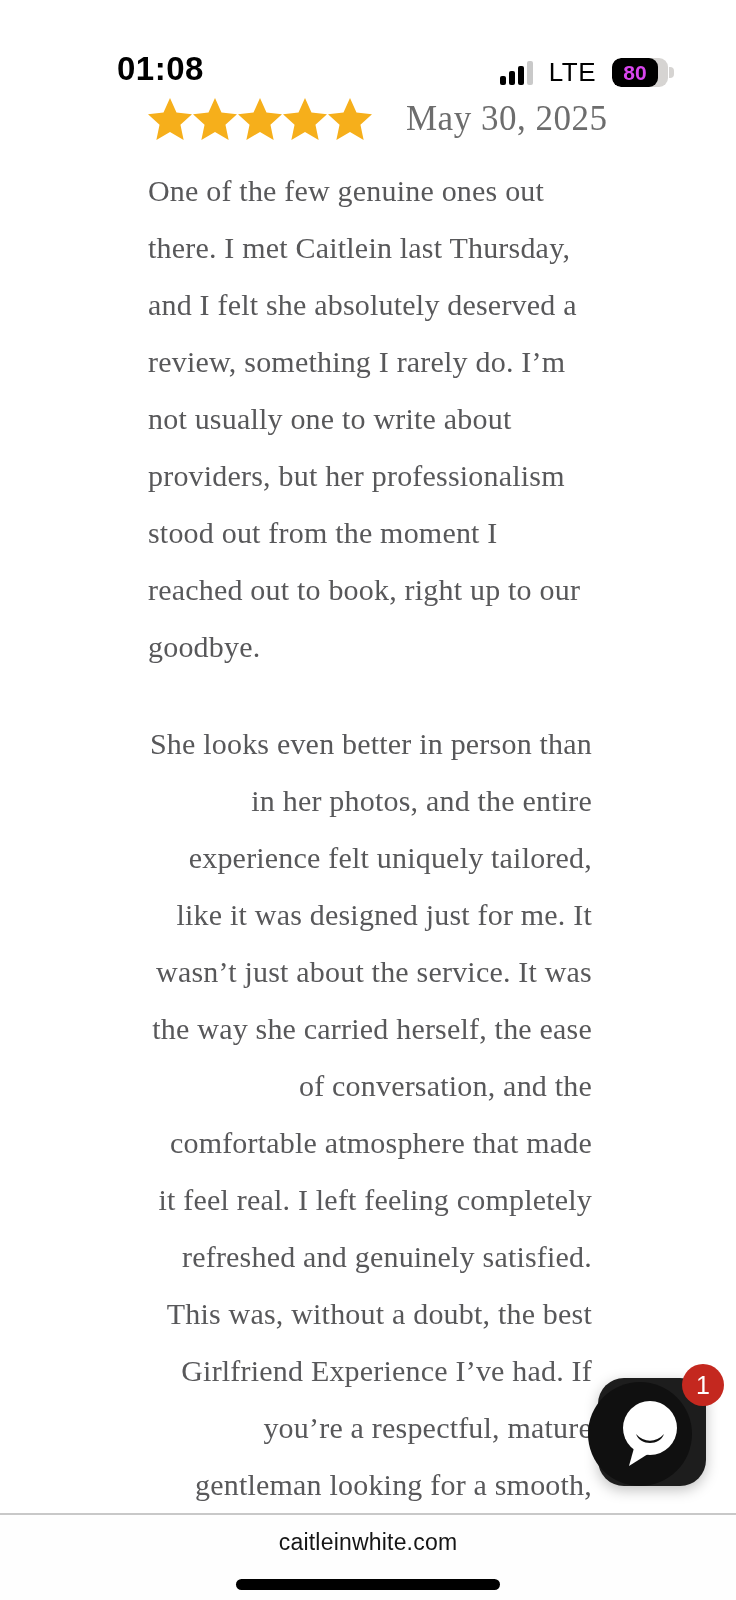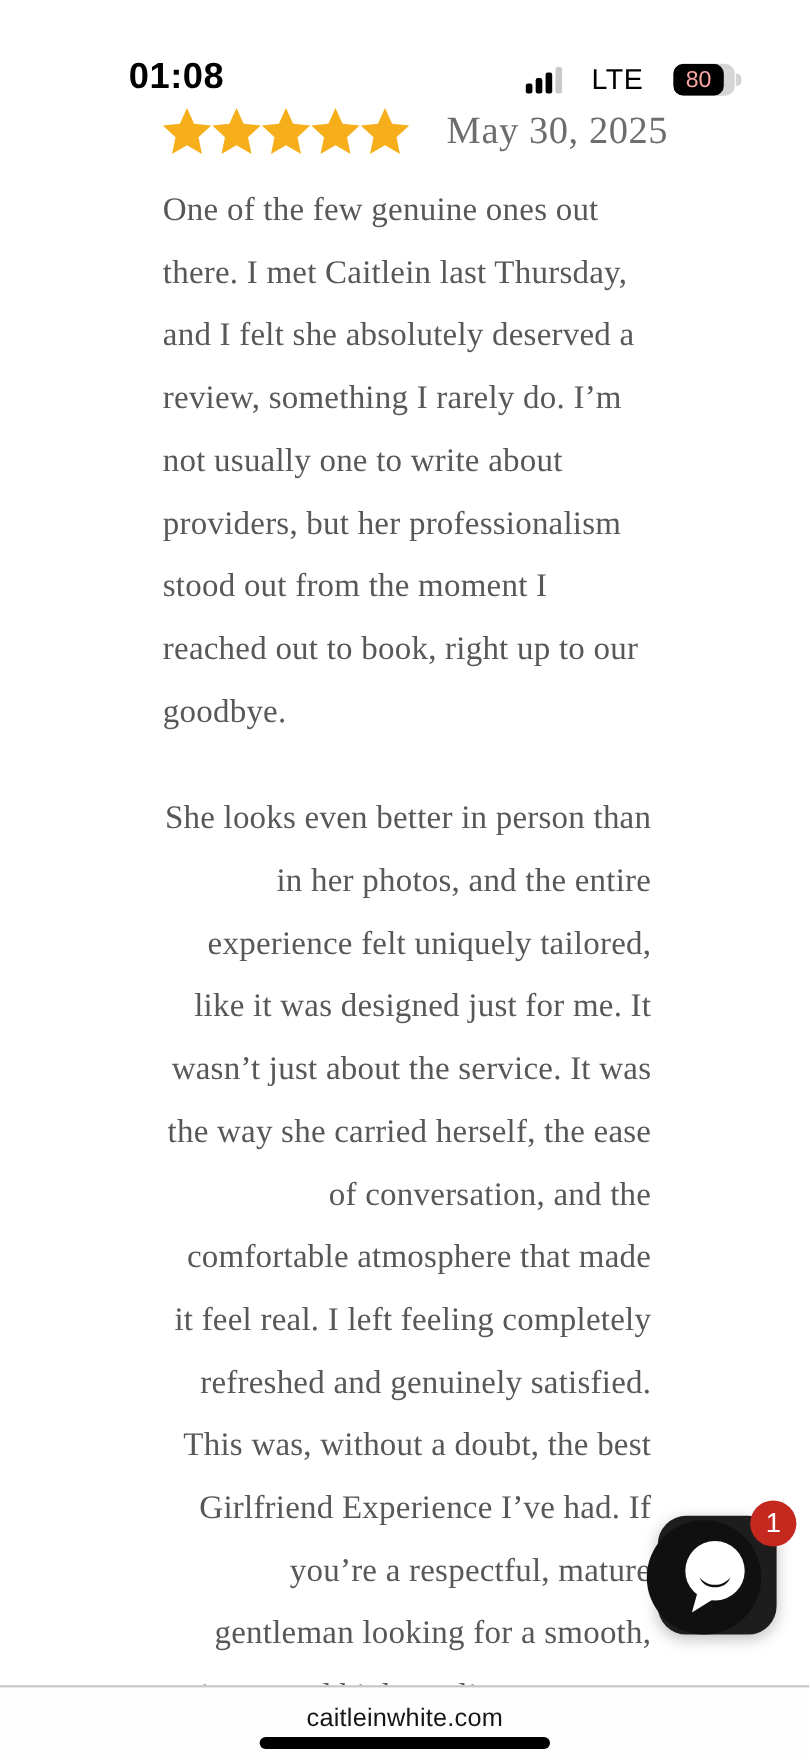--- a/index.html
+++ b/index.html
@@ -13,38 +13,38 @@
 
   
   .status-bar{
     position:absolute;top:12px;left:0;right:0;height:90px;
     display:flex;align-items:flex-end;justify-content:space-between;
     padding:0 40px 14px 100px;box-sizing:border-box;
     font-family:"Liberation Sans", sans-serif;
     margin-left:17px;
   }
   .status-time{font-size:33px;font-weight:700;color:#000;letter-spacing:0.5px;}
-  .status-right{display:flex;align-items:center;gap:27px;padding-right:22px;}
+  .status-right{display:flex;align-items:center;gap:16px;padding-right:22px;}
   .signal-bars{display:flex;align-items:flex-end;gap:3px;height:24px;}
   .signal-bars .bar{width:6px;border-radius:2px;background:#000;}
   .signal-bars .b1{height:9px;}
   .signal-bars .b2{height:14px;}
   .signal-bars .b3{height:19px;}
   .signal-bars .b4{height:24px;background:#c9c9c9;}
   .network-label{font-size:26px;font-weight:500;color:#000;letter-spacing:0.5px;}
   .battery{position:relative;display:flex;align-items:center;}
   .battery-body{
     width:56px;height:29px;border-radius:9px;background:#d6d4d2;
     overflow:hidden;display:flex;
   }
   .battery-fill{
     width:46px;height:29px;background:#000;border-radius:9px;
     display:flex;align-items:center;justify-content:center;
   }
-  .battery-pct{color:#fca5a5;font-size:21px;font-weight:400;}
+  .battery-pct{color:#d946ef;font-size:21px;font-weight:700;}
   .battery-cap{
     width:5px;height:11px;background:#d6d4d2;
     border-radius:0 4px 4px 0;margin-left:1px;
   }
 
   
   .content{position:absolute;top:90px;left:148px;width:444px;}
   .rating-row{display:flex;align-items:center;margin-top:6px;height:46px;}
   .stars{display:flex;align-items:center;gap:1px;}
   .stars svg{display:block;}
@@ -84,21 +84,21 @@
   .chat-badge{
     position:absolute;right:-18px;top:-14px;width:42px;height:42px;
     border-radius:50%;background:#c4281f;
     display:flex;align-items:center;justify-content:center;
     font-family:"Liberation Sans", sans-serif;
     font-size:25px;color:#fff;
   }
 
   
   .browser-bar{
-    position:absolute;left:0;right:0;bottom:0;height:68px;
+    position:absolute;left:0;right:0;bottom:0;height:87px;
     background:#fefefe;border-top:2px solid #c8c8c8;
     display:flex;align-items:flex-start;justify-content:center;
     box-sizing:border-box;
   }
   .browser-domain{
     margin-top:14px;
     font-family:"Liberation Sans", sans-serif;
     font-size:23px;color:#151515;letter-spacing:0.2px;
   }
   .home-indicator{

